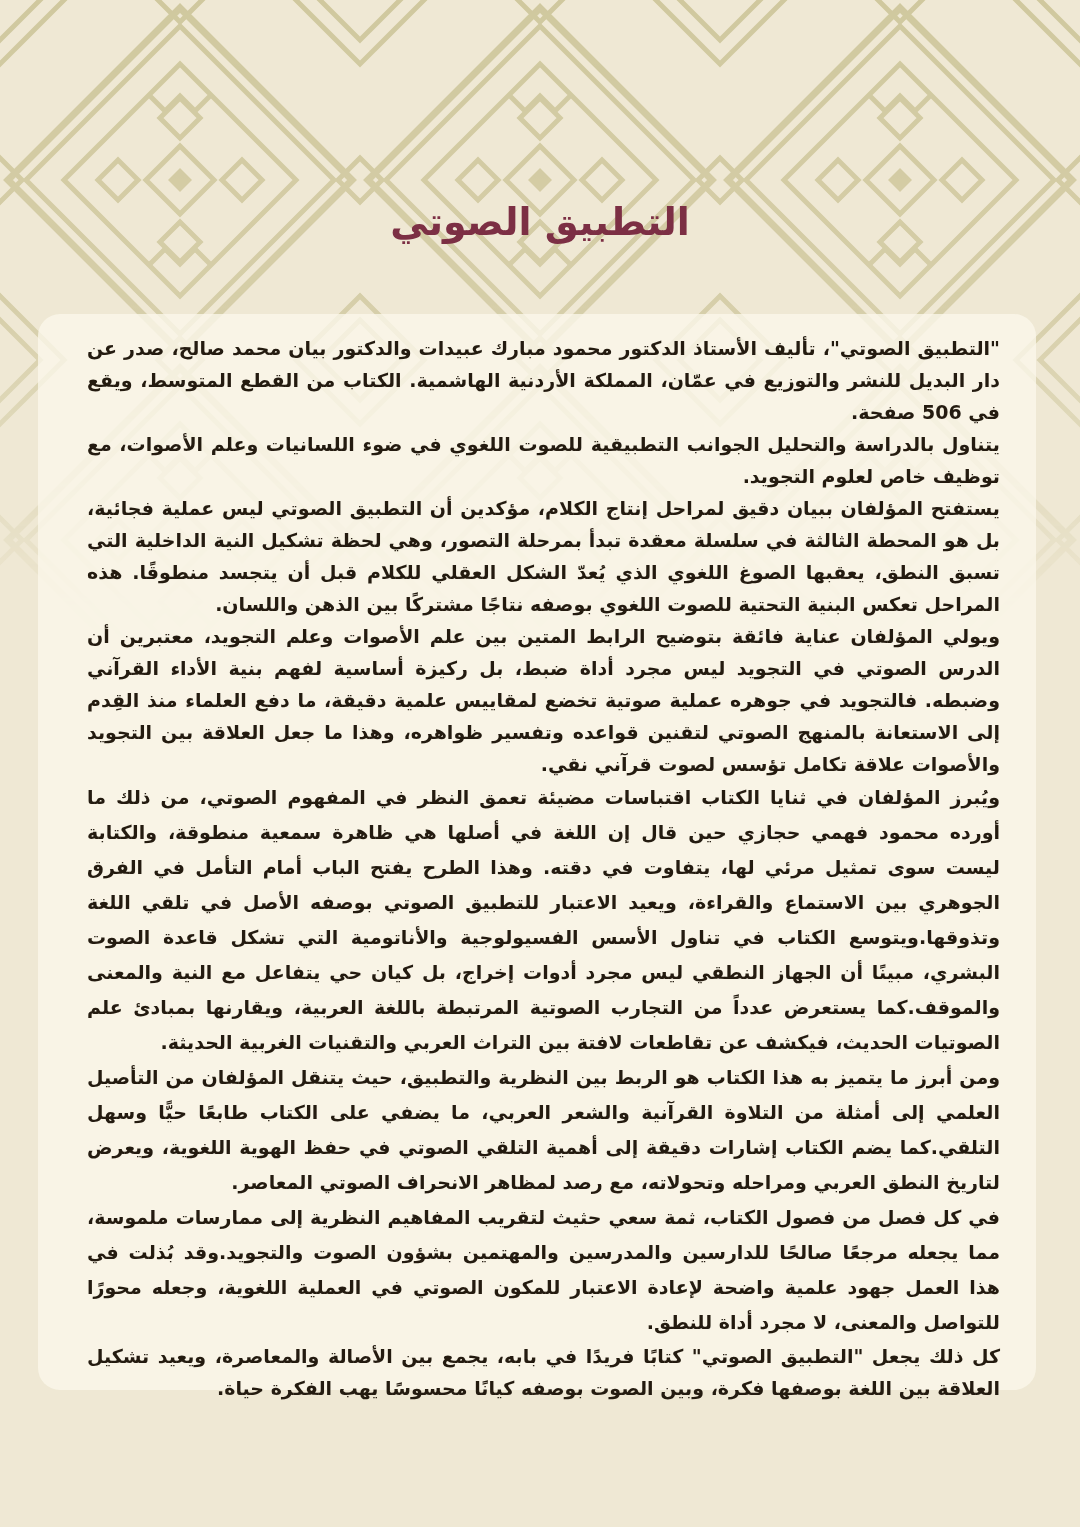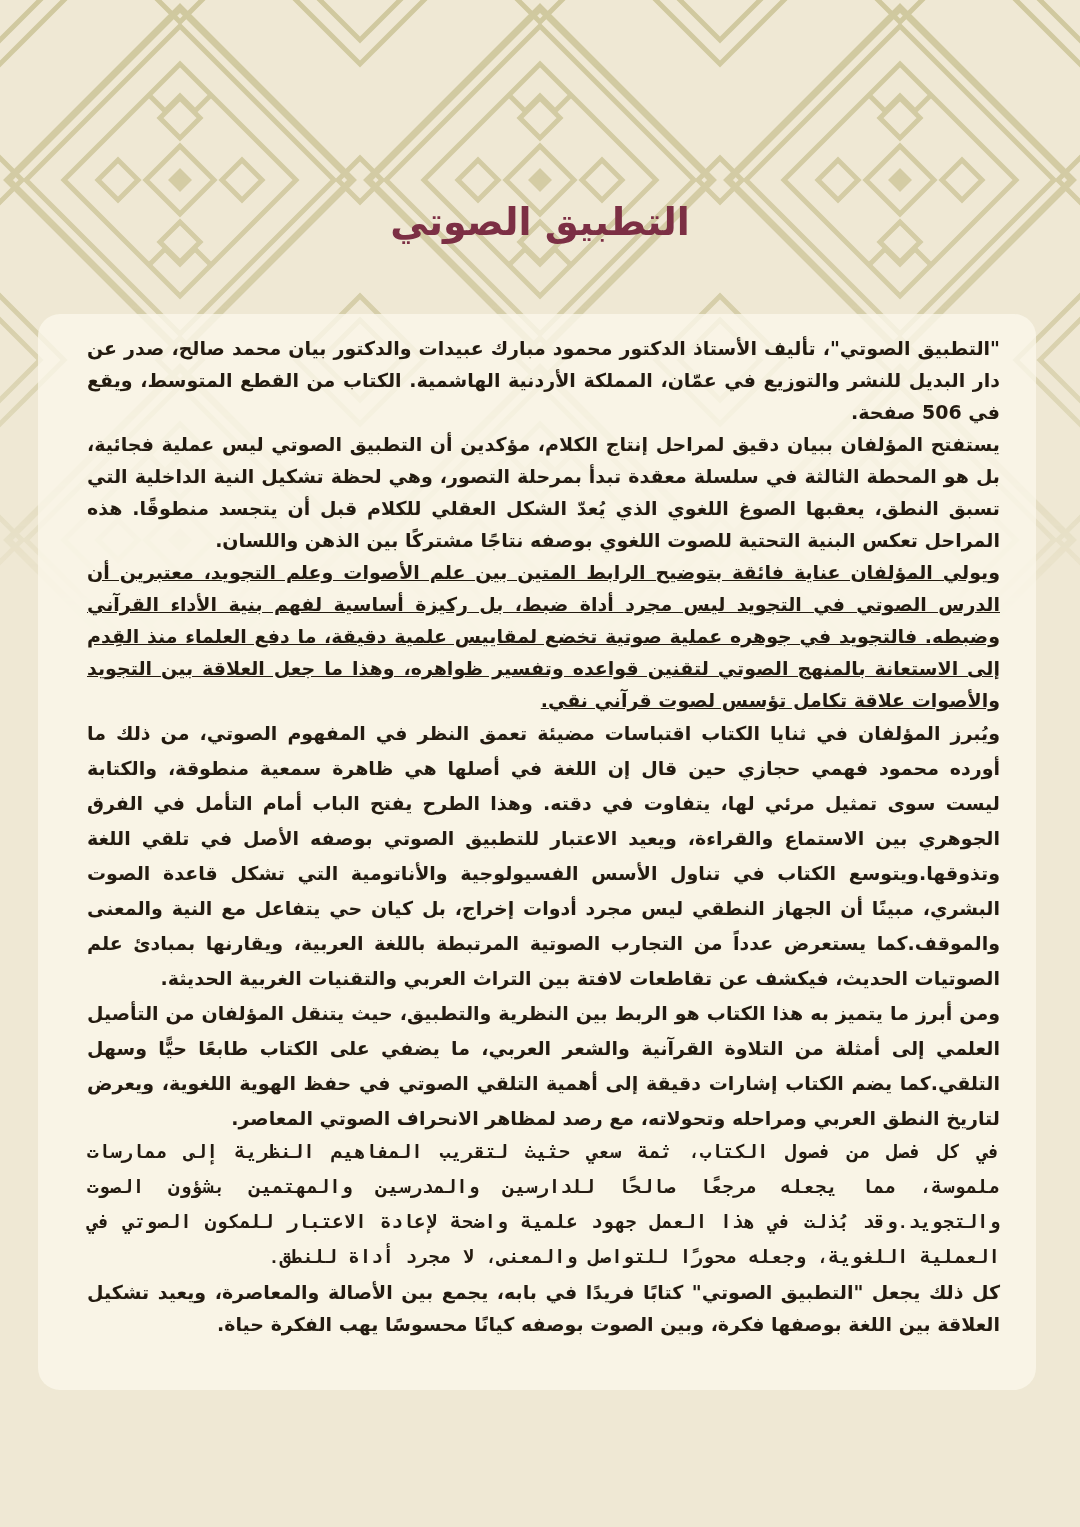--- a/index.html
+++ b/index.html
@@ -46,24 +46,24 @@
     font-weight:bold;
     line-height:32px;
     text-align:justify;
     text-justify:inter-word;
   }
   .article p{margin:0;}
   .dense{line-height:35px;}
   .p1{margin-bottom:72px;}
   .p2{margin-bottom:14px;}
   .p3{margin-bottom:42px;}
-  .p4{margin-bottom:16px;text-decoration:underline;}
+  .p4{margin-bottom:16px;}
   .p5{margin-bottom:2px;}
   .p6{margin-bottom:2px;}
-  .p7{margin-bottom:24px;font-family:Liberation Mono, monospace;}
+  .p7{margin-bottom:24px;}
   .p8{margin-bottom:0;}
 </style>
 </head>
 <body>
 
 <div class="page">
 
   <svg class="pattern" width="1080" height="640" viewBox="0 0 1080 640" aria-hidden="true">
     <defs>
       <pattern id="tile" width="360" height="360" patternUnits="userSpaceOnUse">
@@ -104,20 +104,21 @@
       </mask>
     </defs>
     <rect width="1080" height="640" fill="url(#tile)" mask="url(#fademask)"></rect>
   </svg>
 
   <h1 class="page-title">التطبيق الصوتي</h1>
 
   <main class="card">
     <article class="article">
       <p class="p1">"التطبيق الصوتي"، تأليف الأستاذ الدكتور محمود مبارك عبيدات والدكتور بيان محمد صالح، صدر عن دار البديل للنشر والتوزيع في عمّان، المملكة الأردنية الهاشمية. الكتاب من القطع المتوسط، ويقع في 506 صفحة.</p>
+      <p class="p2">يتناول بالدراسة والتحليل الجوانب التطبيقية للصوت اللغوي في ضوء اللسانيات وعلم الأصوات، مع توظيف خاص لعلوم التجويد.</p>
       <p class="p3">يستفتح المؤلفان ببيان دقيق لمراحل إنتاج الكلام، مؤكدين أن التطبيق الصوتي ليس عملية فجائية، بل هو المحطة الثالثة في سلسلة معقدة تبدأ بمرحلة التصور، وهي لحظة تشكيل النية الداخلية التي تسبق النطق، يعقبها الصوغ اللغوي الذي يُعدّ الشكل العقلي للكلام قبل أن يتجسد منطوقًا. هذه المراحل تعكس البنية التحتية للصوت اللغوي بوصفه نتاجًا مشتركًا بين الذهن واللسان.</p>
       <p class="p4">ويولي المؤلفان عناية فائقة بتوضيح الرابط المتين بين علم الأصوات وعلم التجويد، معتبرين أن الدرس الصوتي في التجويد ليس مجرد أداة ضبط، بل ركيزة أساسية لفهم بنية الأداء القرآني وضبطه. فالتجويد في جوهره عملية صوتية تخضع لمقاييس علمية دقيقة، ما دفع العلماء منذ القِدم إلى الاستعانة بالمنهج الصوتي لتقنين قواعده وتفسير ظواهره، وهذا ما جعل العلاقة بين التجويد والأصوات علاقة تكامل تؤسس لصوت قرآني نقي.</p>
       <p class="p5 dense">ويُبرز المؤلفان في ثنايا الكتاب اقتباسات مضيئة تعمق النظر في المفهوم الصوتي، من ذلك ما أورده محمود فهمي حجازي حين قال إن اللغة في أصلها هي ظاهرة سمعية منطوقة، والكتابة ليست سوى تمثيل مرئي لها، يتفاوت في دقته. وهذا الطرح يفتح الباب أمام التأمل في الفرق الجوهري بين الاستماع والقراءة، ويعيد الاعتبار للتطبيق الصوتي بوصفه الأصل في تلقي اللغة وتذوقها.ويتوسع الكتاب في تناول الأسس الفسيولوجية والأناتومية التي تشكل قاعدة الصوت البشري، مبينًا أن الجهاز النطقي ليس مجرد أدوات إخراج، بل كيان حي يتفاعل مع النية والمعنى والموقف.كما يستعرض عدداً من التجارب الصوتية المرتبطة باللغة العربية، ويقارنها بمبادئ علم الصوتيات الحديث، فيكشف عن تقاطعات لافتة بين التراث العربي والتقنيات الغربية الحديثة.</p>
       <p class="p6 dense">ومن أبرز ما يتميز به هذا الكتاب هو الربط بين النظرية والتطبيق، حيث يتنقل المؤلفان من التأصيل العلمي إلى أمثلة من التلاوة القرآنية والشعر العربي، ما يضفي على الكتاب طابعًا حيًّا وسهل التلقي.كما يضم الكتاب إشارات دقيقة إلى أهمية التلقي الصوتي في حفظ الهوية اللغوية، ويعرض لتاريخ النطق العربي ومراحله وتحولاته، مع رصد لمظاهر الانحراف الصوتي المعاصر.</p>
       <p class="p7 dense">في كل فصل من فصول الكتاب، ثمة سعي حثيث لتقريب المفاهيم النظرية إلى ممارسات ملموسة، مما يجعله مرجعًا صالحًا للدارسين والمدرسين والمهتمين بشؤون الصوت والتجويد.وقد بُذلت في هذا العمل جهود علمية واضحة لإعادة الاعتبار للمكون الصوتي في العملية اللغوية، وجعله محورًا للتواصل والمعنى، لا مجرد أداة للنطق.</p>
       <p class="p8">كل ذلك يجعل "التطبيق الصوتي" كتابًا فريدًا في بابه، يجمع بين الأصالة والمعاصرة، ويعيد تشكيل العلاقة بين اللغة بوصفها فكرة، وبين الصوت بوصفه كيانًا محسوسًا يهب الفكرة حياة.</p>
     </article>
   </main>
 
 </div>

